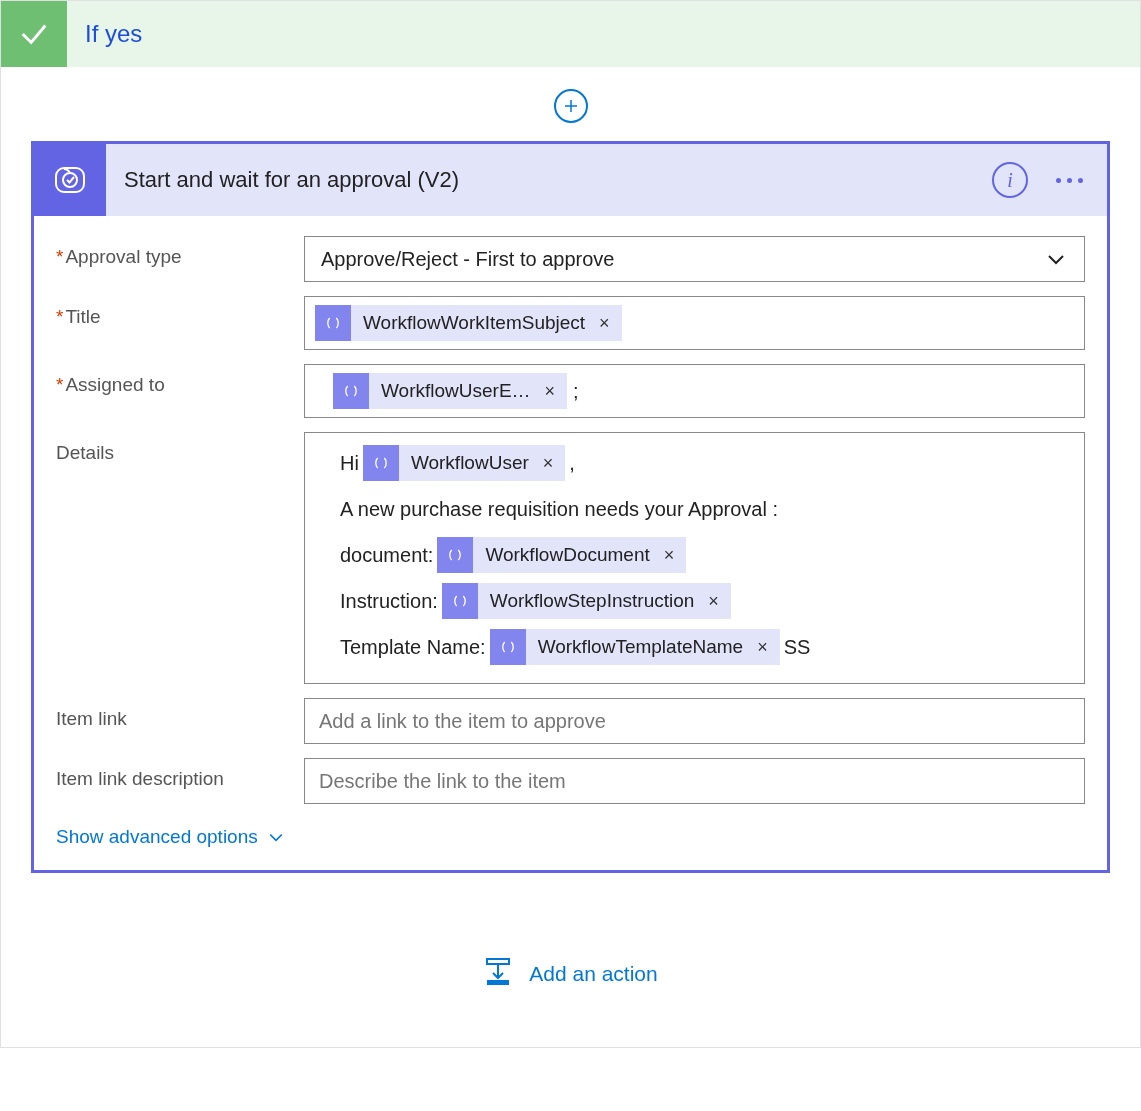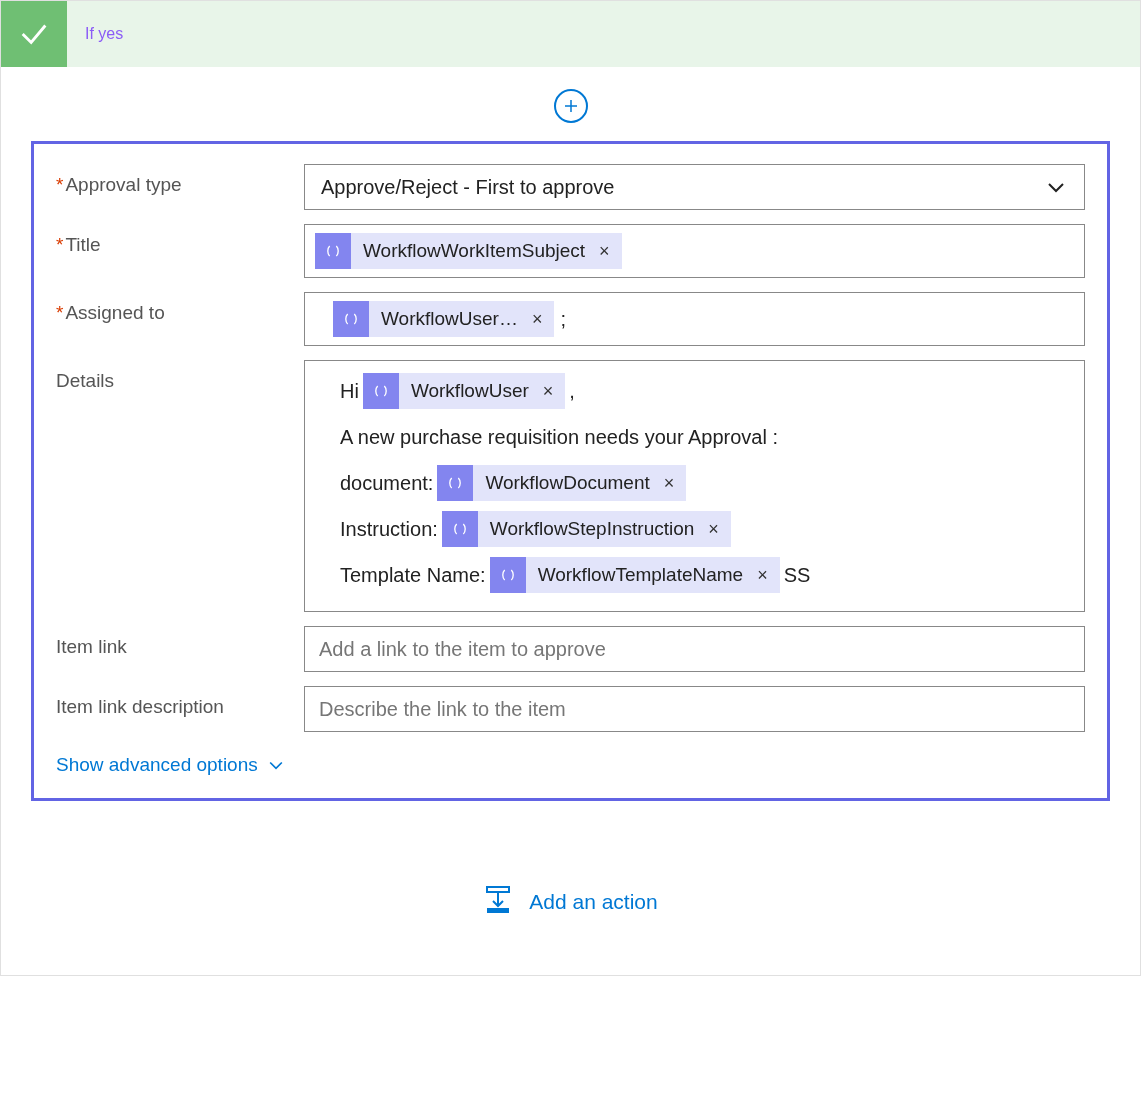--- a/index.html
+++ b/index.html
@@ -3,21 +3,21 @@
 <meta charset="utf-8">
 <style>
 * { box-sizing: border-box; margin: 0; padding: 0; font-family: 'Segoe UI', Tahoma, sans-serif; }
 body { background: #fff; width: 1141px; height: 1111px; position: relative; }
 
 .container { border: 1px solid #e0e0e0; width: 1141px; }
 
 
 .header-bar { display: flex; align-items: center; background: #e8f5e9; height: 66px; }
 .header-icon { width: 66px; height: 66px; background: #6fbf73; display: flex; align-items: center; justify-content: center; }
-.header-title { font-size: 16px; color: #8b5cf6; padding-left: 18px; font-weight: 400; }
+.header-title { font-size: 24px; color: #1d4ed8; padding-left: 18px; font-weight: 400; }
 
 
 .plus-row { display: flex; justify-content: center; padding: 22px 0 18px 0; }
 .plus-circle { width: 34px; height: 34px; border: 2px solid #0078d4; border-radius: 50%; display: flex; align-items: center; justify-content: center; cursor: pointer; }
 
 
 .action-card { margin: 0 30px 36px 30px; border: 3px solid #6264e4; background: #fff; }
 .action-header { display: flex; align-items: center; background: #e2e4fa; height: 72px; }
 .action-icon-box { width: 72px; height: 72px; background: #6264e4; display: flex; align-items: center; justify-content: center; }
 .action-title { font-size: 22px; color: #222; padding-left: 18px; flex: 1; font-weight: 400; }
@@ -78,20 +78,41 @@
 
   <div class="plus-row">
     <div class="plus-circle">
       <svg width="18" height="18" viewBox="0 0 24 24">
           <path d="M12 4 V20 M4 12 H20" stroke="#0078d4" stroke-width="2"></path>
         </svg>
     </div>
   </div>
 
   <div class="action-card">
+    <div class="action-header">
+      <div class="action-icon-box">
+        <svg width="40" height="40" viewBox="0 0 40 40" fill="none">
+          <rect x="6" y="8" width="28" height="24" rx="8" stroke="#fff" stroke-width="2"></rect>
+          <circle cx="20" cy="20" r="7" stroke="#fff" stroke-width="2"></circle>
+          <path d="M17 20 L19.5 22.5 L24 17" stroke="#fff" stroke-width="2" fill="none"></path>
+          <path d="M14 9 A7 7 0 0 1 20 13" stroke="#fff" stroke-width="2" fill="none"></path>
+        </svg>
+      </div>
+      <div class="action-title">Start and wait for an approval (V2)</div>
+      <div class="action-hdr-right">
+        <div class="info-circle">
+          <span class="info-i">i</span>
+        </div>
+        <div class="dots">
+          <div class="dot"></div>
+            <div class="dot"></div>
+            <div class="dot"></div>
+        </div>
+      </div>
+    </div>
 
     <div class="action-body">
 
       <div class="form-row">
         <div class="form-label">
             <span class="req">*</span>
             <span>Approval type</span>
           </div>
         <div class="form-field select-field">
           <span class="select-text">Approve/Reject - First to approve</span>
@@ -127,21 +148,21 @@
             <span>Assigned to</span>
           </div>
         <div class="form-field">
           <div class="token-line" style="padding-left:28px;">
             <span class="token">
               <span class="token-icon">
                   <svg width="20" height="20" viewBox="0 0 24 24">
                     <path d="M8 6 C5 9 5 15 8 18 M16 6 C19 9 19 15 16 18" stroke="#fff" stroke-width="1.6" fill="none"></path>
                   </svg>
                 </span>
-              <span class="token-label">WorkflowUser…</span>
+              <span class="token-label">WorkflowUserE…</span>
               <span class="token-x">×</span>
             </span>
             <span>;</span>
           </div>
         </div>
       </div>
 
       <div class="form-row">
         <div class="form-label">
             <span>Details</span>

